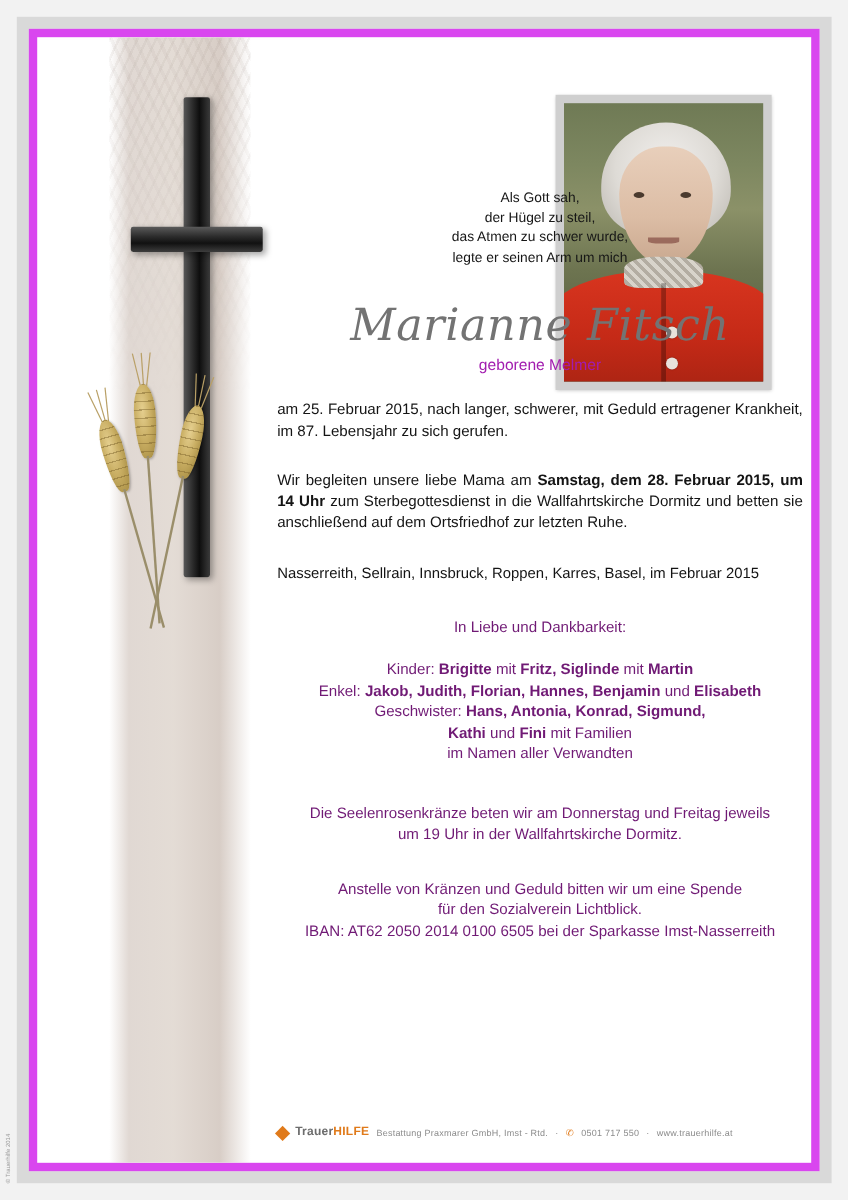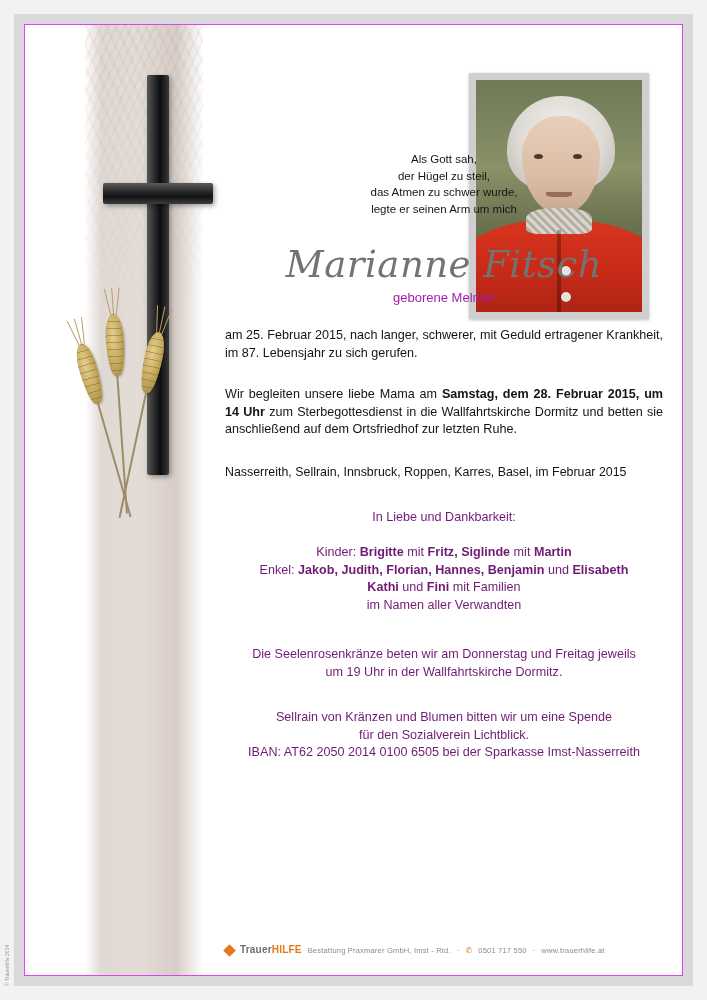--- a/index.html
+++ b/index.html
@@ -31,21 +31,21 @@
     background: #d9d9d9;
     box-sizing: border-box;
   }
   .inner-frame {
     position: absolute;
     left: 10px;
     top: 10px;
     right: 10px;
     bottom: 10px;
     background: #ffffff;
-    border: 1px solid #d946ef;
+    border: 7px solid #d946ef;
     box-sizing: border-box;
     overflow: hidden;
   }
 
   
   .band {
     position: absolute;
     left: 60px;
     top: 0;
     width: 118px;
@@ -414,31 +414,32 @@
 
         <div class="para funeral"><span>Wir begleiten unsere liebe Mama am </span><b>Samstag, dem 28. Februar 2015,</b> <b>um 14 Uhr</b><span> zum Sterbegottesdienst in die Wallfahrtskirche Dormitz und betten sie anschließend auf dem Ortsfriedhof zur letzten Ruhe.</span></div>
 
         <div class="places">Nasserreith, Sellrain, Innsbruck, Roppen, Karres, Basel, im Februar 2015</div>
 
         <div class="center-block love">In Liebe und Dankbarkeit:</div>
 
         <div class="center-block family">
           <div><span>Kinder: </span><b>Brigitte</b><span> mit </span><b>Fritz, Siglinde</b><span> mit </span><b>Martin</b></div>
           <div><span>Enkel: </span><b>Jakob, Judith, Florian, Hannes, Benjamin</b><span> und </span><b>Elisabeth</b></div>
+          <div><span>Geschwister: </span><b>Hans, Antonia, Konrad, Sigmund,</b></div>
           <div><b>Kathi</b><span> und </span><b>Fini</b><span> mit Familien</span></div>
           <div>im Namen aller Verwandten</div>
         </div>
 
         <div class="center-block rosary">
           <div>Die Seelenrosenkränze beten wir am Donnerstag und Freitag jeweils</div>
           <div>um 19 Uhr in der Wallfahrtskirche Dormitz.</div>
         </div>
 
         <div class="center-block donation">
-          <div>Sellrain von Kränzen und Blumen bitten wir um eine Spende</div>
+          <div>Anstelle von Kränzen und Geduld bitten wir um eine Spende</div>
           <div>für den Sozialverein Lichtblick.</div>
           <div>IBAN: AT62 2050 2014 0100 6505 bei der Sparkasse Imst-Nasserreith</div>
         </div>
 
       </div>
 
       <div class="footer">
         <span class="logo-mark"></span>
         <span class="brand"><span>Trauer</span><span class="hi">HILFE</span></span>
         <span>Bestattung Praxmarer GmbH, Imst - Rtd.</span>

